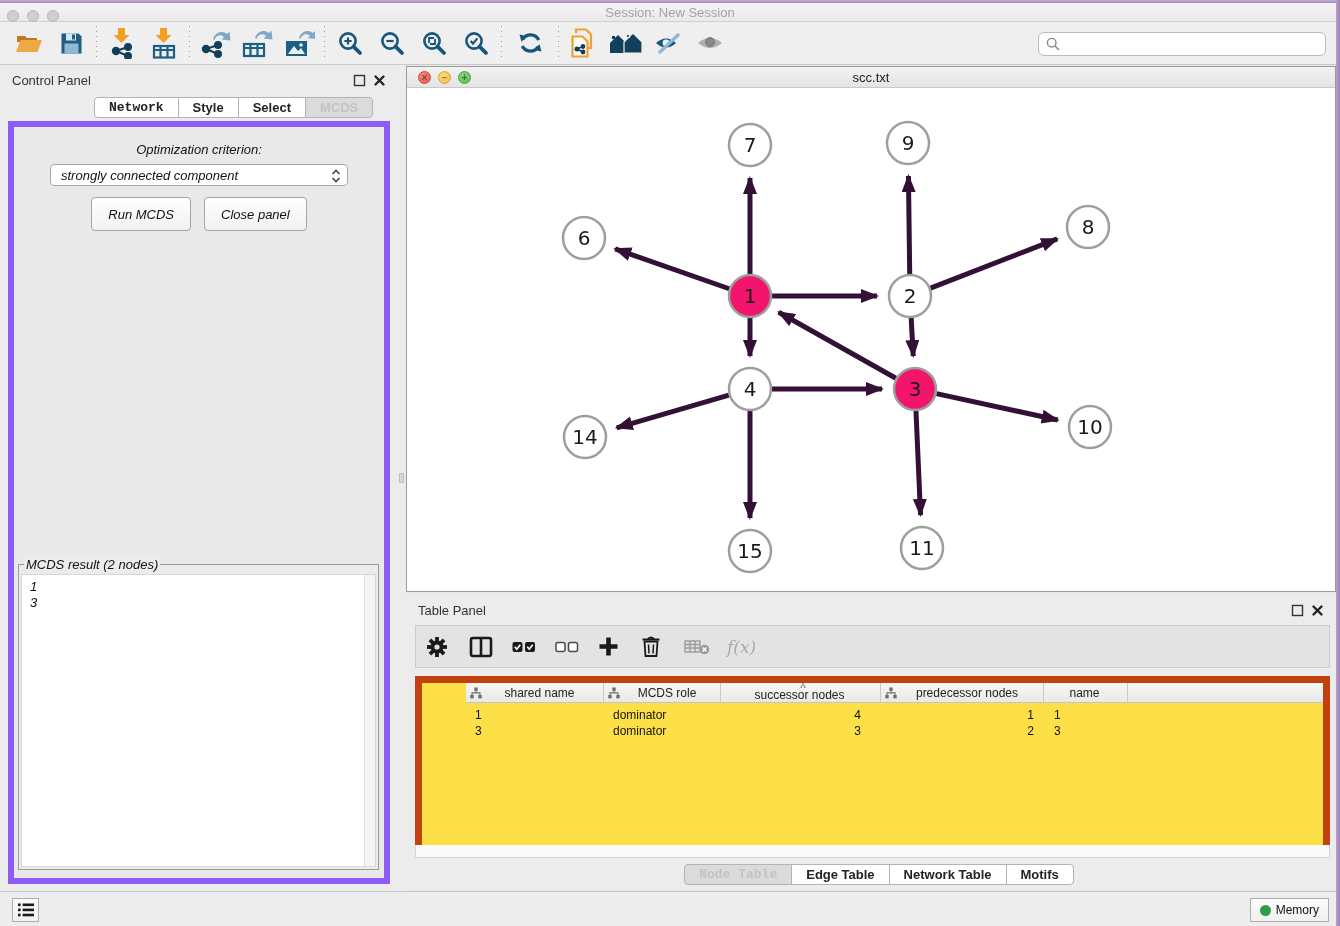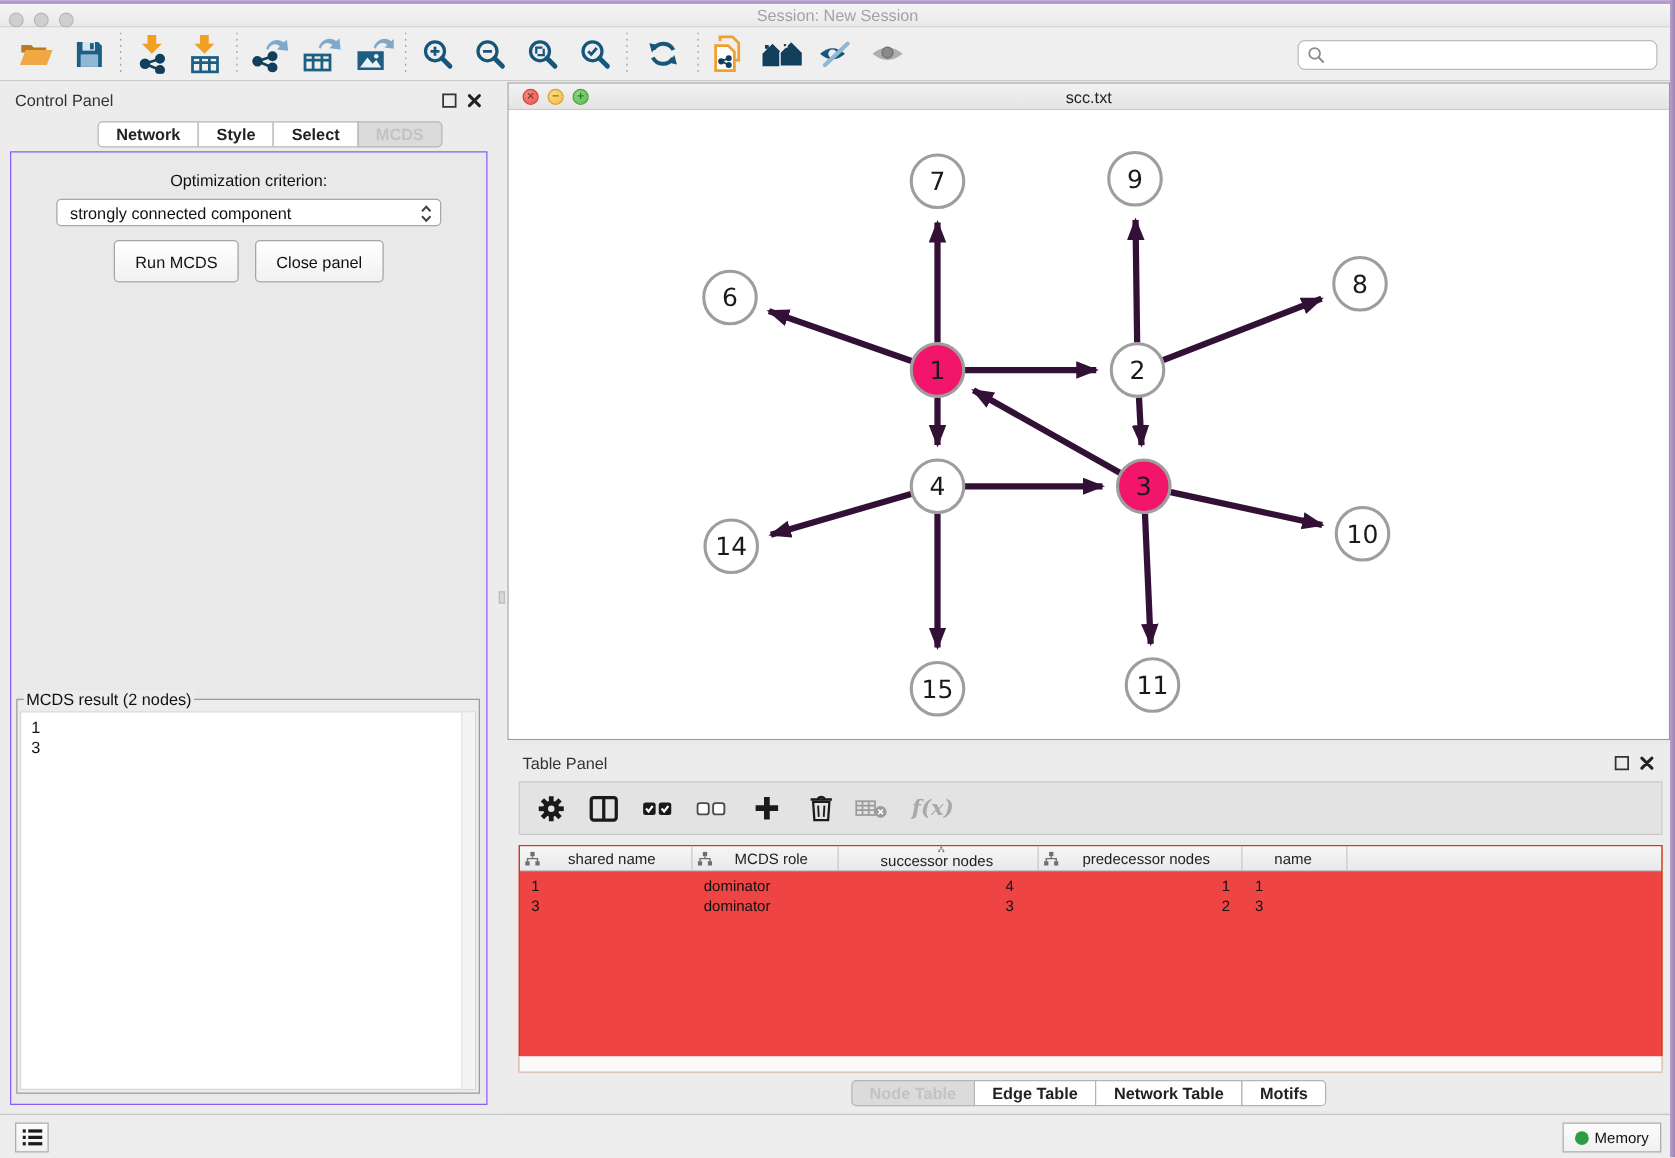--- a/index.html
+++ b/index.html
@@ -37,25 +37,25 @@
 
   
   #control-panel { position:absolute; left:0; top:0; width:398px; height:826px; background:#ECECEC; }
   .panel-head { position:relative; height:28px; }
   .panel-head .panel-title { position:absolute; left:12px; top:8px; font-size:13px; color:#333; }
   .panel-ico { position:absolute; top:9px; width:13px; height:13px; }
   .cp-tabs { position:absolute; left:78px; top:32px; display:flex; }
   .seg-tab { height:21px; padding:0 14px; font-size:13px; font-weight:bold; color:#222;
     background:#FFF; border:1px solid #B4B4B4; margin-left:-1px;
     display:flex; align-items:center; }
-  .seg-tab:first-child { border-radius:4px 0 0 4px; margin-left:0; }
+  .seg-tab:first-child { border-radius:4px 0 0 4px; margin-left:16px;font-family:Liberation Mono, monospace; }
   .seg-tab:last-child { border-radius:0 4px 4px 0; }
   .seg-tab.active { background:#DBDBDB; color:#C3C3C3; }
   .cp-body { position:absolute; left:8px; right:8px; top:56px; bottom:7px;
-    border:1px solid #8b5cf6; background:#E9E9E9; }
+    border:6px solid #8b5cf6; background:#E9E9E9;font-style:italic; }
   .opt-label { position:absolute; left:0; right:0; top:15px; text-align:center; font-size:13px; color:#111; }
   .dropdown { position:absolute; left:36px; right:36px; top:37px; height:22px;
     background:#FFF; border:1px solid #A8A8A8; border-radius:4px;
     display:flex; align-items:center; padding-left:10px; font-size:13px; color:#111; }
   .dropdown svg { position:absolute; right:6px; top:3px; }
   .btn-row { position:absolute; left:0; right:0; top:70px; display:flex; justify-content:center; gap:13px; }
   .pbtn { height:22px; padding:16px 16px; font-size:13px; color:#111;
     background:linear-gradient(#FFFFFF,#F1F1F1); border:1px solid #A6A6A6; border-radius:4px;
     display:flex; align-items:center; }
   fieldset#mcds-result { position:absolute; left:4px; right:5px; top:430px; bottom:8px;
@@ -84,24 +84,24 @@
   .mac-yellow { background:radial-gradient(circle at 35% 30%, #FAD97C, #F3BC46); border:1px solid #D9A133; color:rgba(90,60,0,0.6); }
   .mac-green { background:radial-gradient(circle at 35% 30%, #8FD486, #58BD4C); border:1px solid #47A43C; color:rgba(0,70,0,0.6); }
   #net-canvas { position:absolute; left:0; top:21px; right:0; bottom:0; background:#FFF; }
   #net-canvas svg { position:absolute; left:0; top:0; }
 
   
   #table-panel { position:absolute; left:406px; top:530px; width:930px; height:294px; background:#ECECEC; }
   #tp-toolbar { position:absolute; left:9px; right:6px; top:30px; height:43px;
     background:#E3E3E3; border:1px solid #CBCBCB;
     display:flex; align-items:center; padding-left:10px; gap:17px; }
-  .tp-ico { width:26px; display:flex; justify-content:flex-end; align-items:center;font-weight:bold; }
+  .tp-ico { width:26px; display:flex; justify-content:flex-start; align-items:center; }
   .fx-label { font-size:17px; font-style:italic; font-family:"DejaVu Serif","Liberation Serif",serif; color:#A9A9A9; }
   #tp-table { position:absolute; left:9px; right:6px; top:81px; bottom:31px;
-    border:1px solid #c2410c; background:#ef4444; }
+    border:7px solid #c2410c; background:#fde047;padding-left:44px; }
   .thead { display:flex; height:20px; background:linear-gradient(#F6F6F6,#E9E9E9);
     border-bottom:1px solid #C5C5C5; }
   .th { display:flex; align-items:center; border-right:1px solid #C9C9C9; font-size:12px; color:#222; padding-left:4px; }
   .th .lbl { flex:1; text-align:center; padding-right:6px; }
   .trow { display:flex; height:16px; font-size:12px; color:#111; align-items:center; }
   .td { overflow:hidden; white-space:nowrap; }
   .c0 { width:138px; } .c1 { width:117px; } .c2 { width:160px;flex-direction:column; } .c3 { width:163px;align-items:center; } .c4 { width:84px; }
   .cf { flex:1; }
   .td.c0 { padding-left:9px; } .td.c1 { padding-left:9px; }
   .td.c2 { text-align:right; padding-right:20px; }

